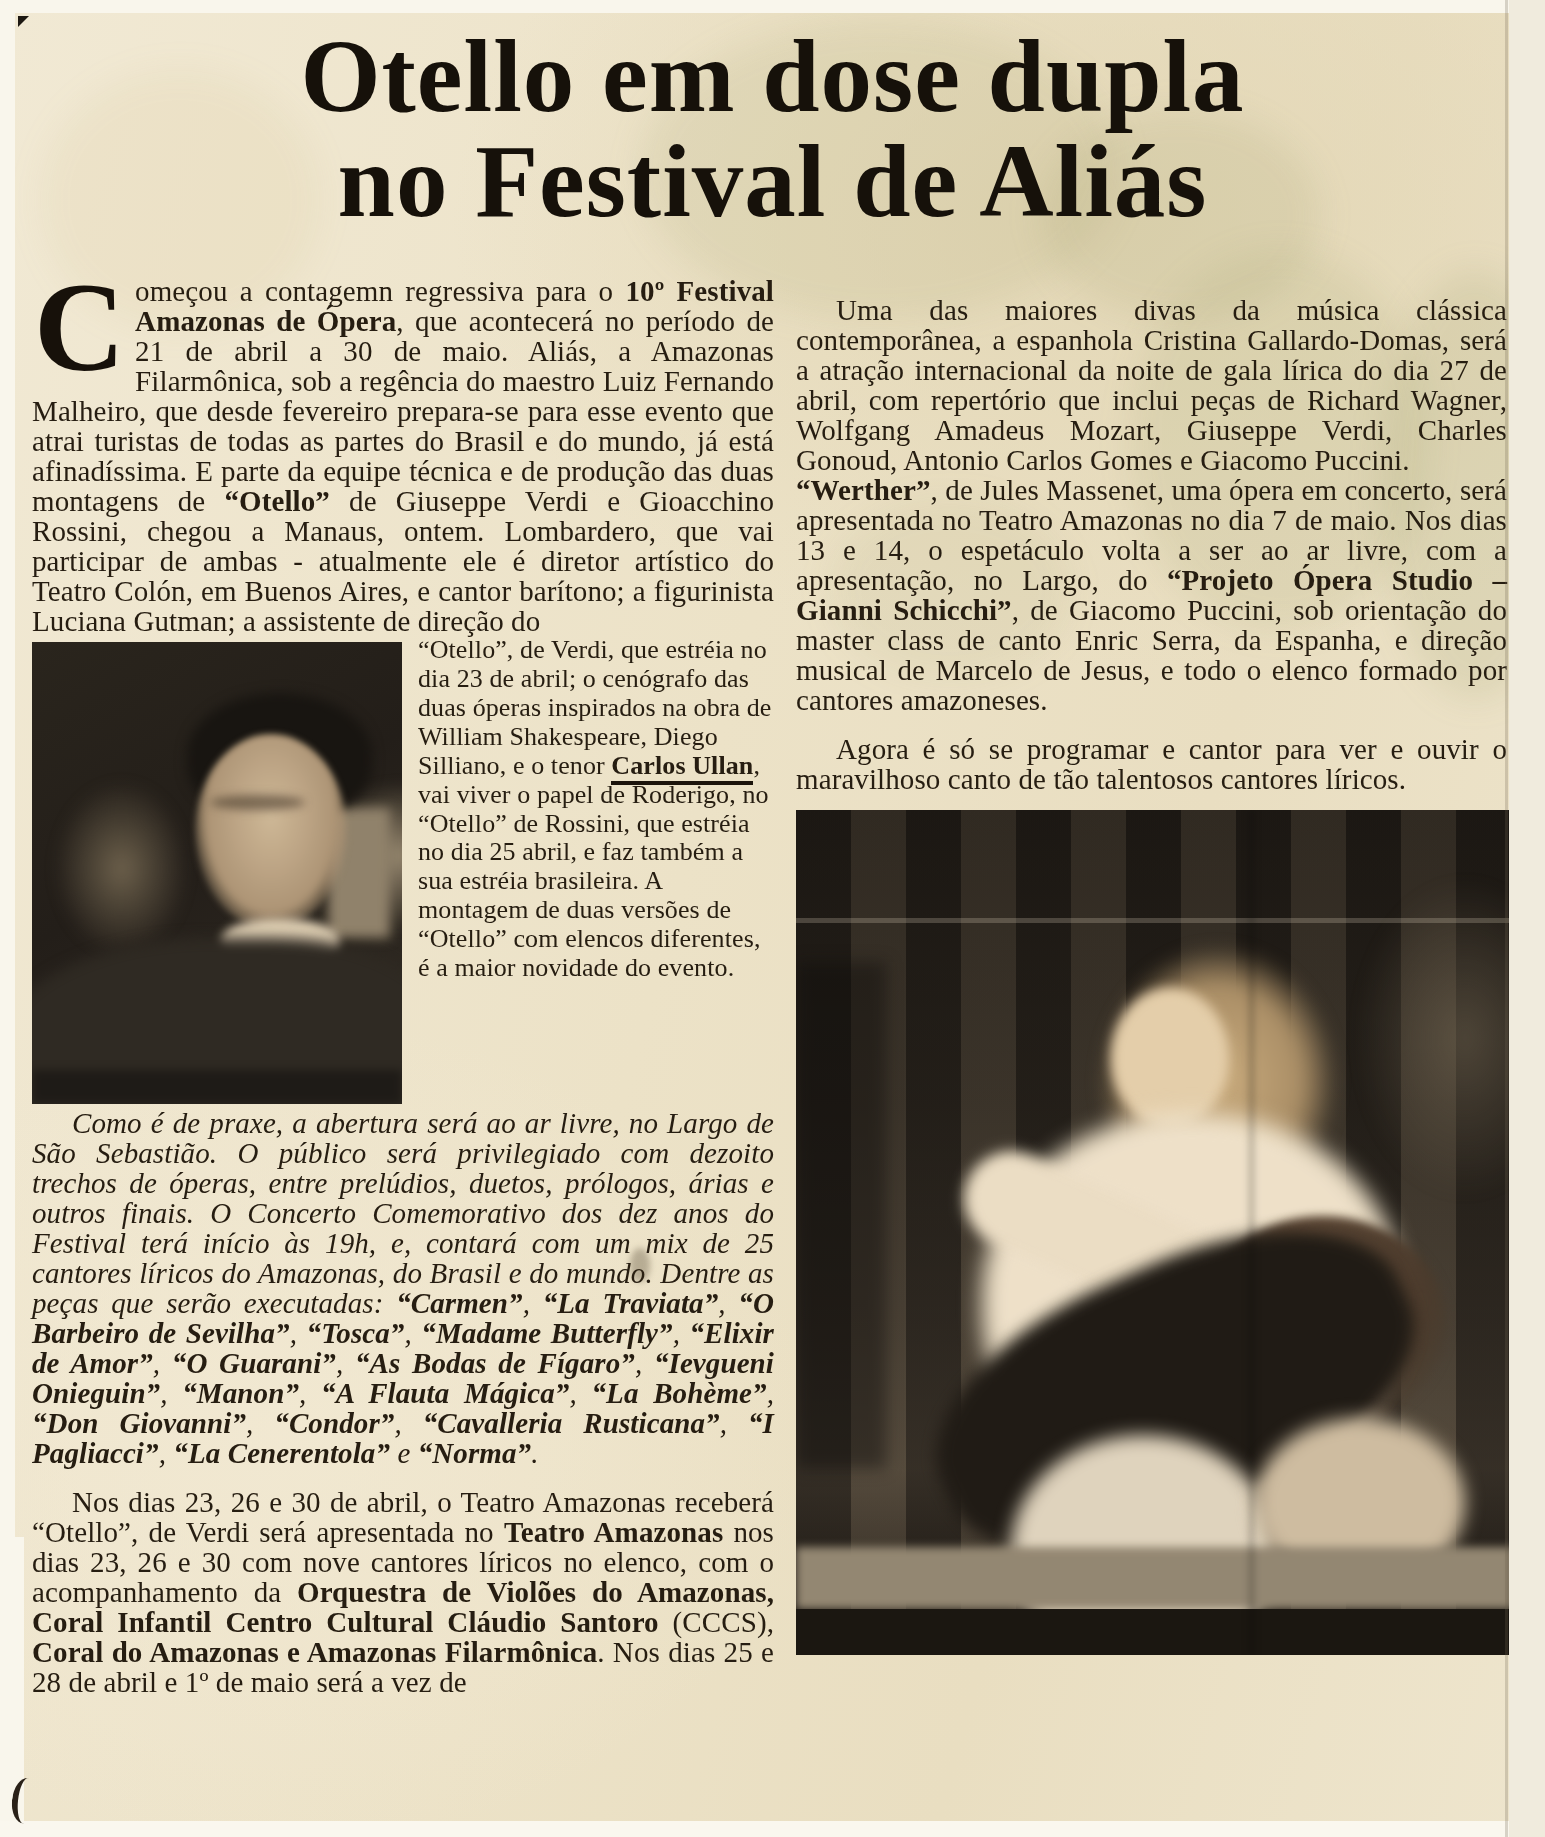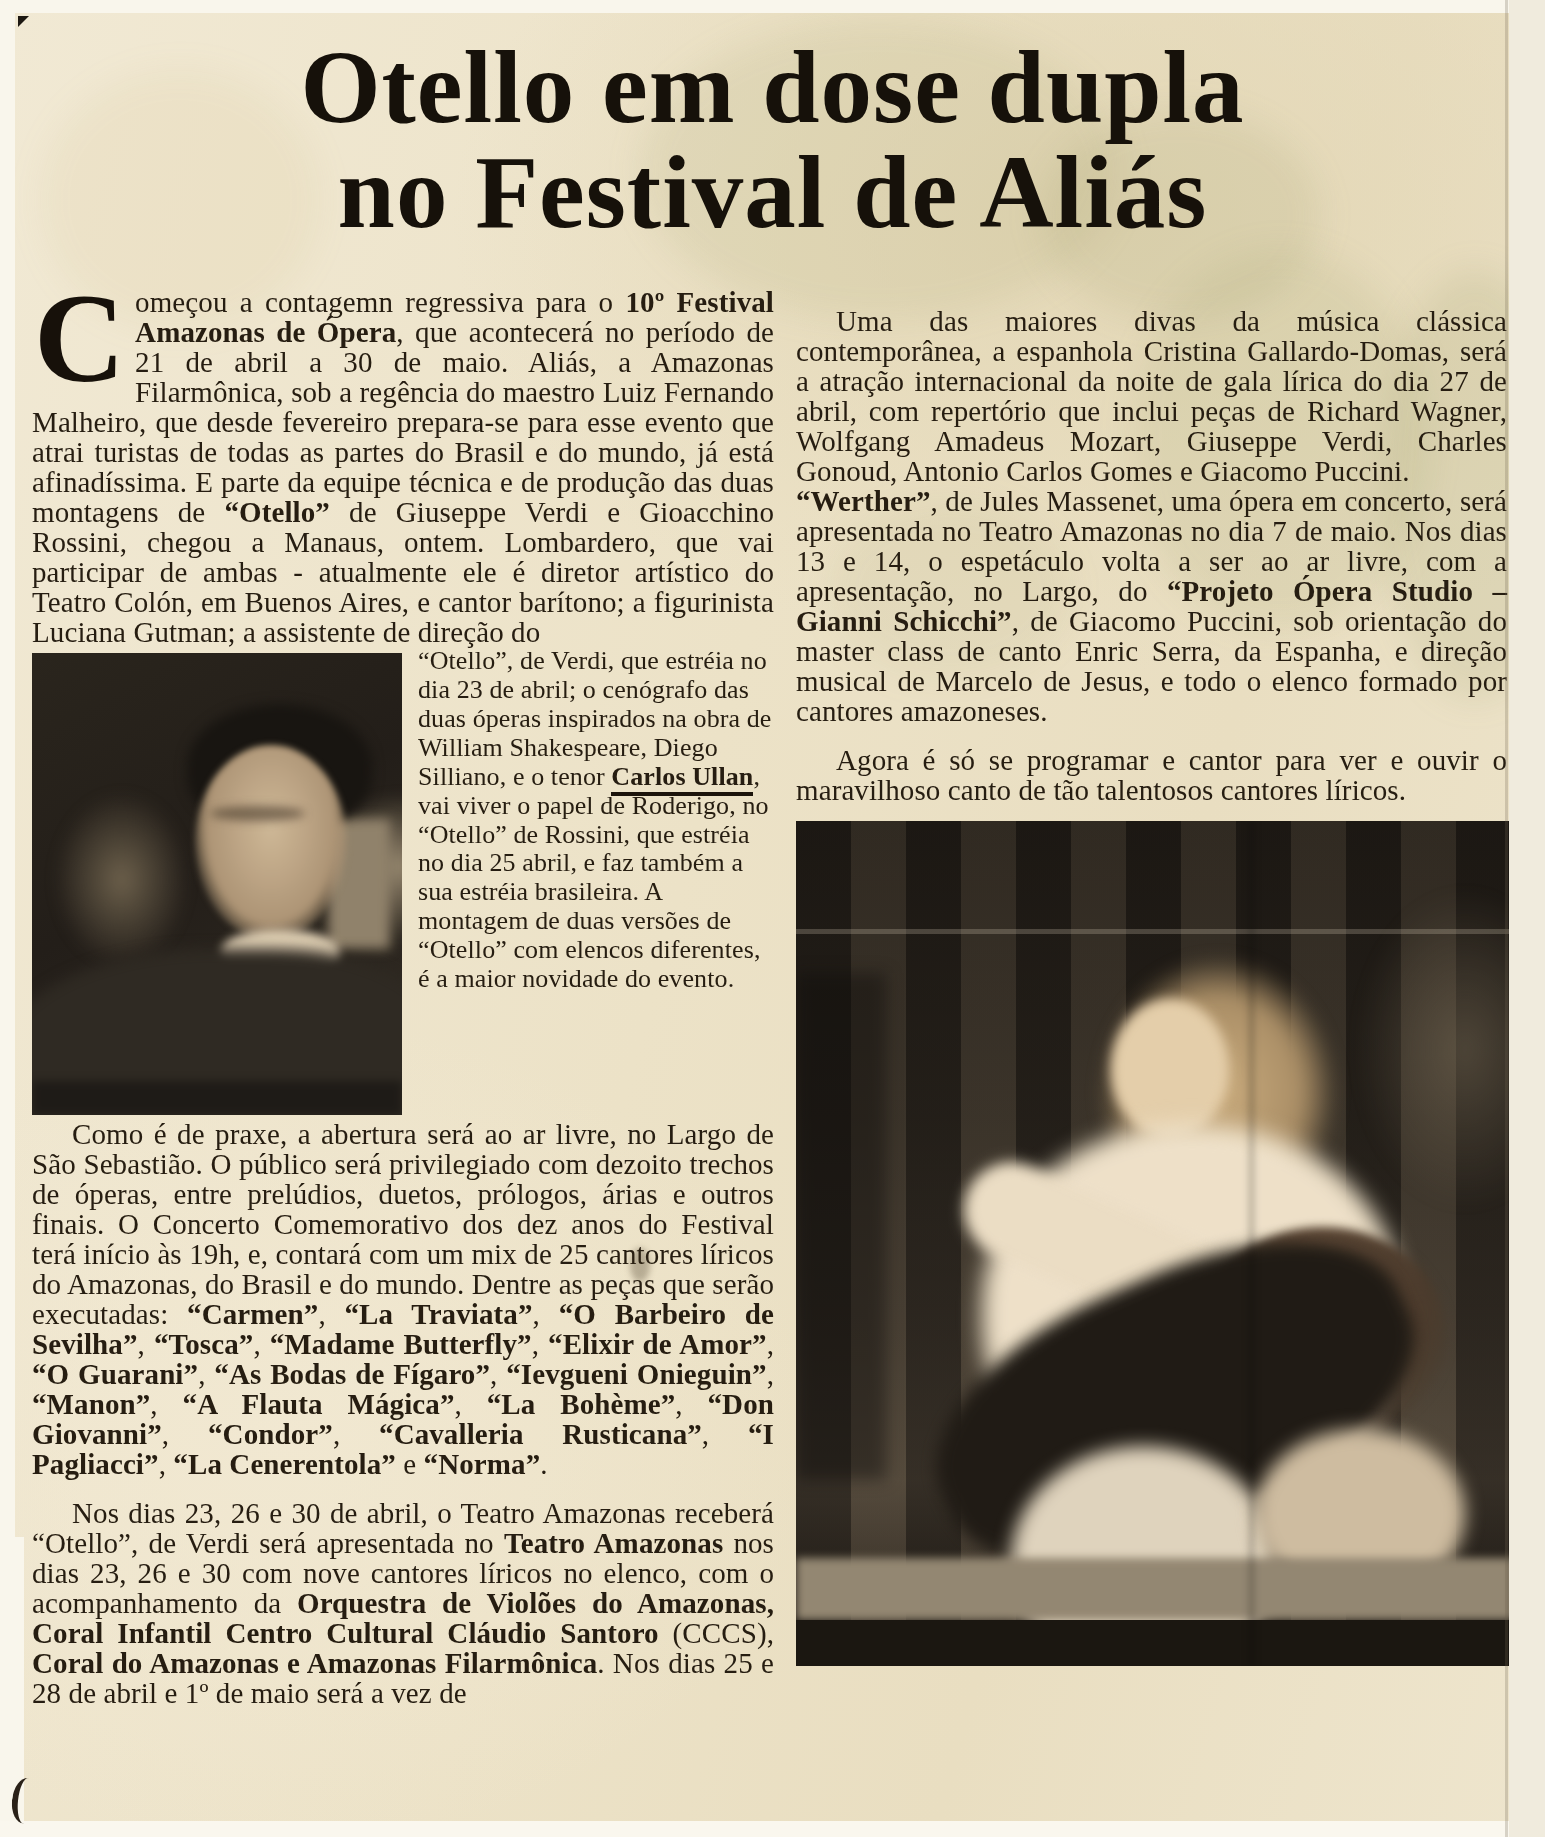--- a/index.html
+++ b/index.html
@@ -27,29 +27,29 @@
   
   .ghost{position:absolute;border-radius:50%;filter:blur(16px);z-index:0;}
   .g1{left:640px;top:20px;width:480px;height:300px;background:rgba(160,158,96,.12);}
   .g2{left:1040px;top:110px;width:280px;height:210px;background:rgba(150,150,90,.13);}
   .g3{left:1130px;top:250px;width:300px;height:380px;background:rgba(140,145,85,.11);}
   .g4{left:1380px;top:270px;width:190px;height:430px;background:rgba(135,140,80,.13);}
   .g5{left:40px;top:70px;width:280px;height:260px;background:rgba(190,170,90,.08);}
   .g6{left:830px;top:500px;width:240px;height:180px;background:rgba(150,150,95,.09);}
   .smudge{left:630px;top:1248px;width:20px;height:34px;background:rgba(60,45,25,.30);filter:blur(3px);border-radius:50%;position:absolute;z-index:2;}
   
-  .headline{position:relative;z-index:1;text-align:center;padding-top:35px;
+  .headline{position:relative;z-index:1;text-align:center;padding-top:24px;
     font-weight:bold;font-size:103px;line-height:1.02;color:#16110a;letter-spacing:1px;}
   
   .cols{position:relative;z-index:1;display:flex;gap:22px;padding:42px 38px 0 32px;}
   .col-left{width:742px;}
   .col-right{width:711px;}
   p{margin:0;font-size:29px;line-height:30px;text-align:justify;letter-spacing:.1px;}
   p.indent{text-indent:40px;margin-top:19px;}
-  p.clear{clear:both;}
+  p.clear{clear:both;font-style:italic;}
   .b{font-weight:bold;text-align:right;}
   .u{border-bottom:4px solid #1c140b;padding-bottom:1px;}
   .dropcap{float:left;font-weight:bold;font-size:126px;line-height:92px;
     padding:6px 10px 0 2px;color:#17110a;}
   .wrap-para{font-size:26px;line-height:28.9px;text-align:left;}
   
   .photo-portrait{position:relative;float:left;width:370px;height:462px;
     margin:6px 16px 4px 0;overflow:hidden;z-index:1;
     background:linear-gradient(150deg,#262119 0%,#1f1a15 45%,#2f2921 100%);
     filter:contrast(.97) sepia(.12);}

